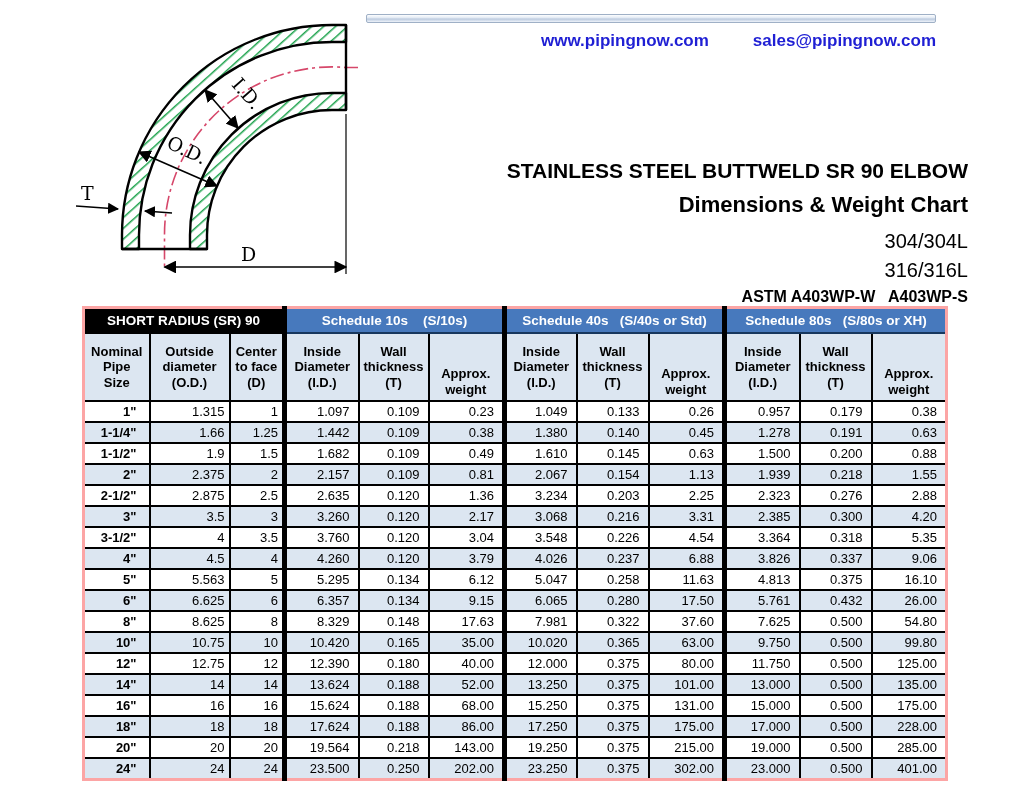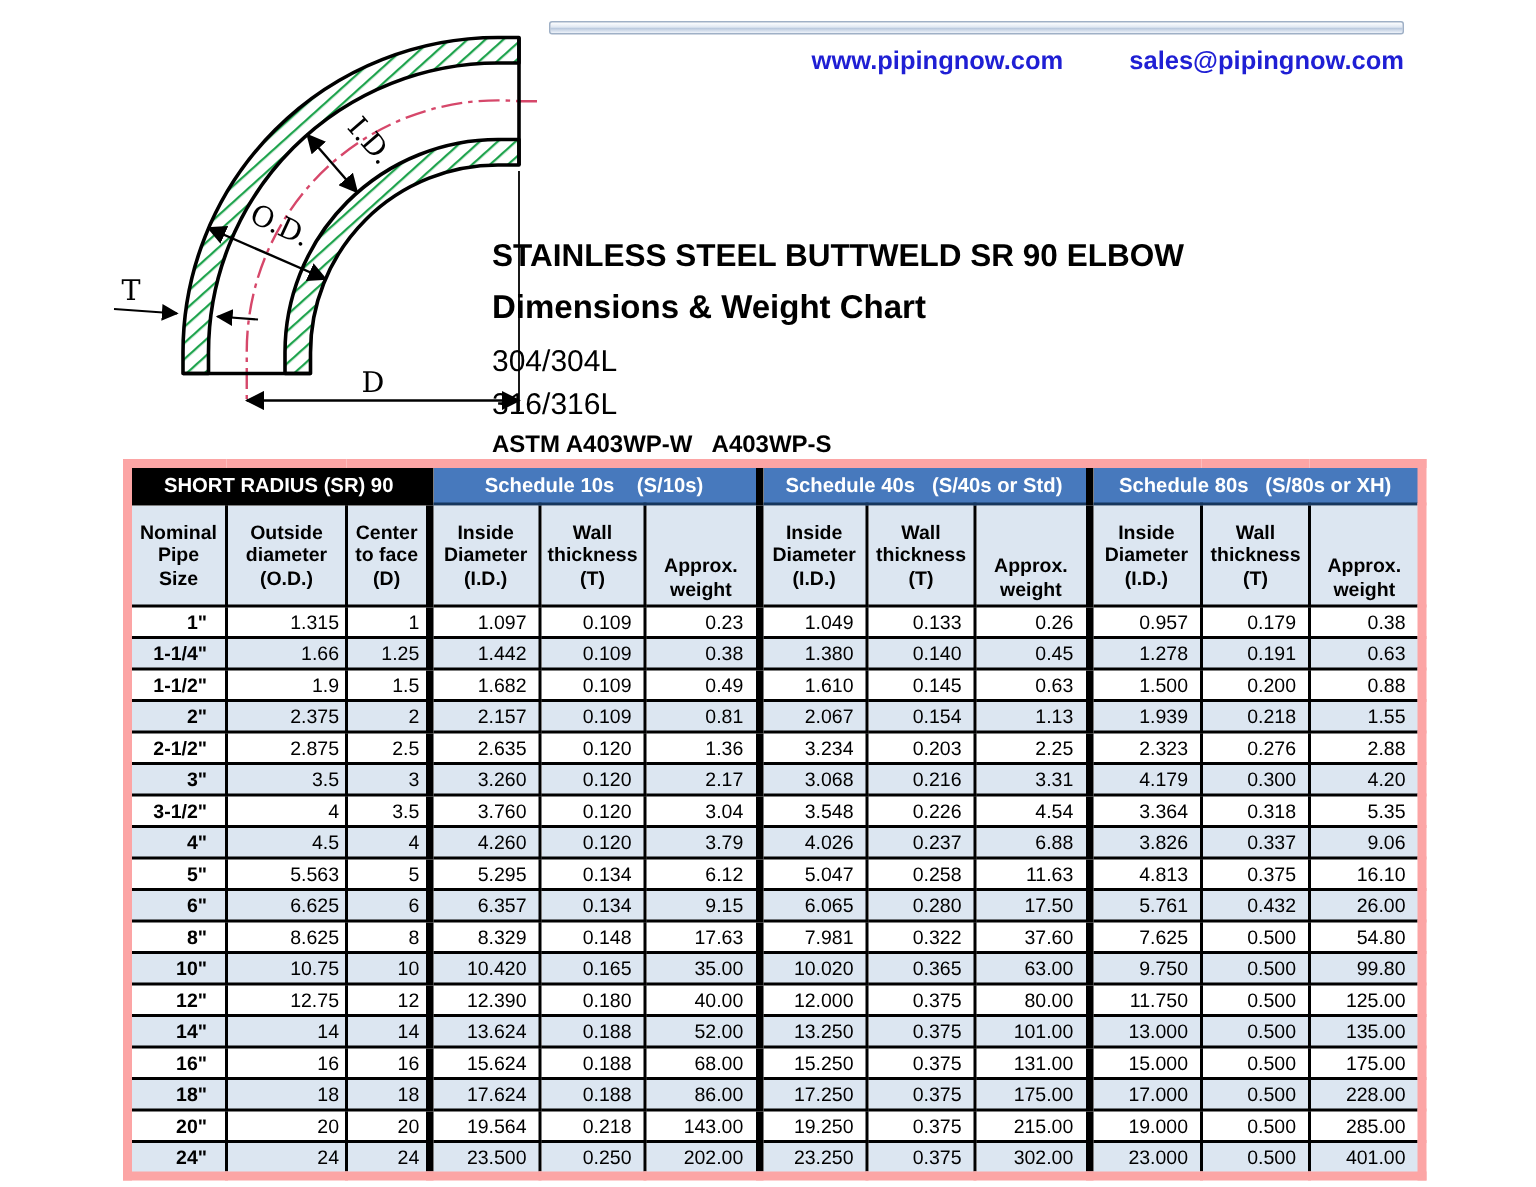--- a/index.html
+++ b/index.html
@@ -9,33 +9,33 @@
   
   .brand-block{position:absolute;left:366px;top:12px;width:570px;text-align:center;}
   .brand{font-family:"DejaVu Serif",serif;font-weight:bold;font-size:57px;line-height:1.2;
          color:var(--brand-navy,#2c5e93);letter-spacing:1px;cursor:pointer;}
   .brand-bar{height:7px;margin:2px 0 8px 0;border:1px solid #9fb0c6;border-radius:2px;
              background:linear-gradient(180deg,#fdfeff 0%,#dfe7f2 45%,#b9c8dd 55%,#eef3fa 100%);}
   .links{display:flex;justify-content:flex-end;gap:44px;font-size:17px;font-weight:bold;}
   .links a{color:var(--link-blue,#1f1fd4);text-decoration:none;cursor:pointer;}
 
   
-  .title-block{position:absolute;left:328px;top:160px;width:640px;text-align:left;}
+  .title-block{position:absolute;left:328px;top:160px;width:640px;text-align:right;}
   .t-heading{font-size:21px;font-weight:bold;line-height:1.0;margin-bottom:11px;}
   .t-sub{font-size:22px;font-weight:bold;margin-bottom:9px;}
   .t-grade{font-size:20px;font-weight:normal;line-height:1.45;}
   .t-spec{font-size:16px;font-weight:bold;margin-top:3px;white-space:pre;}
 
   
   .diagram{position:absolute;left:56px;top:8px;}
   .dim-label{font-family:"DejaVu Serif",serif;font-size:19px;fill:#000;}
 
   
   .tbl-wrap{position:absolute;left:82px;top:306px;}
-  table{border-collapse:collapse;table-layout:fixed;width:863px;border:6px solid #fca5a5;}
+  table{border-collapse:collapse;table-layout:fixed;width:863px;border:3px solid #fca5a5;}
   th,td{border:2px solid #000;overflow:hidden;}
   .gh{height:21px;font-size:13.5px;font-weight:bold;color:#fff;white-space:pre;text-align:center;}
   .gh-black{background:#000;}
   .gh-blue{background:var(--schedule-blue,#4779bd);border-color:var(--schedule-border,#17375e);}
   .col-h{background:var(--header-cell-bg,#dce6f1);height:62px;font-size:13px;font-weight:bold;
          line-height:15.5px;white-space:pre-line;text-align:center;vertical-align:middle;padding:1px 0;}
   .col-h.two-line{vertical-align:bottom;padding-bottom:3px;text-align:center;}
   td{height:19px;line-height:19px;font-size:13px;text-align:right;padding:0 8px 0 0;background:#fff;}
   td.c0{padding-right:12px;font-weight:bold;}
   td.c1,td.c2{padding-right:4px;font-weight:normal;}
@@ -230,21 +230,21 @@
           <tr class="stripe">
             <td class="c0">3"</td>
             <td class="c1">3.5</td>
             <td class="c2">3</td>
             <td class="c3 group-start">3.260</td>
             <td class="c4">0.120</td>
             <td class="c5">2.17</td>
             <td class="c6 group-start">3.068</td>
             <td class="c7">0.216</td>
             <td class="c8">3.31</td>
-            <td class="c9 group-start">4.179</td>
+            <td class="c9 group-start">2.385</td>
             <td class="c10">0.300</td>
             <td class="c11">4.20</td>
           </tr>
           <tr>
             <td class="c0">3-1/2"</td>
             <td class="c1">4</td>
             <td class="c2">3.5</td>
             <td class="c3 group-start">3.760</td>
             <td class="c4">0.120</td>
             <td class="c5">3.04</td>

